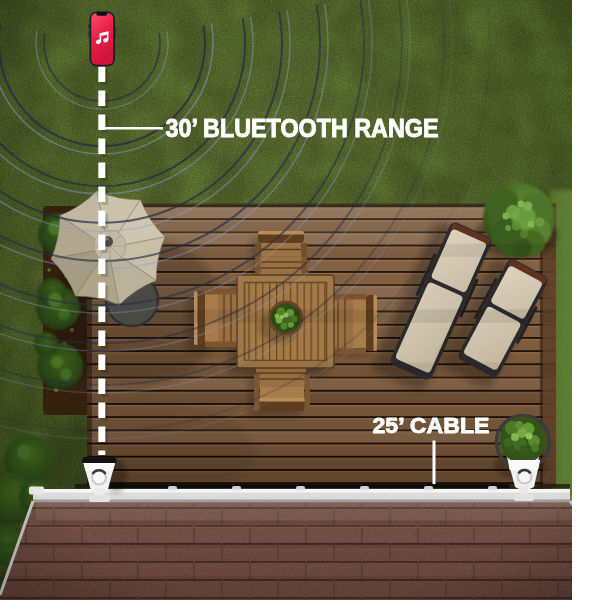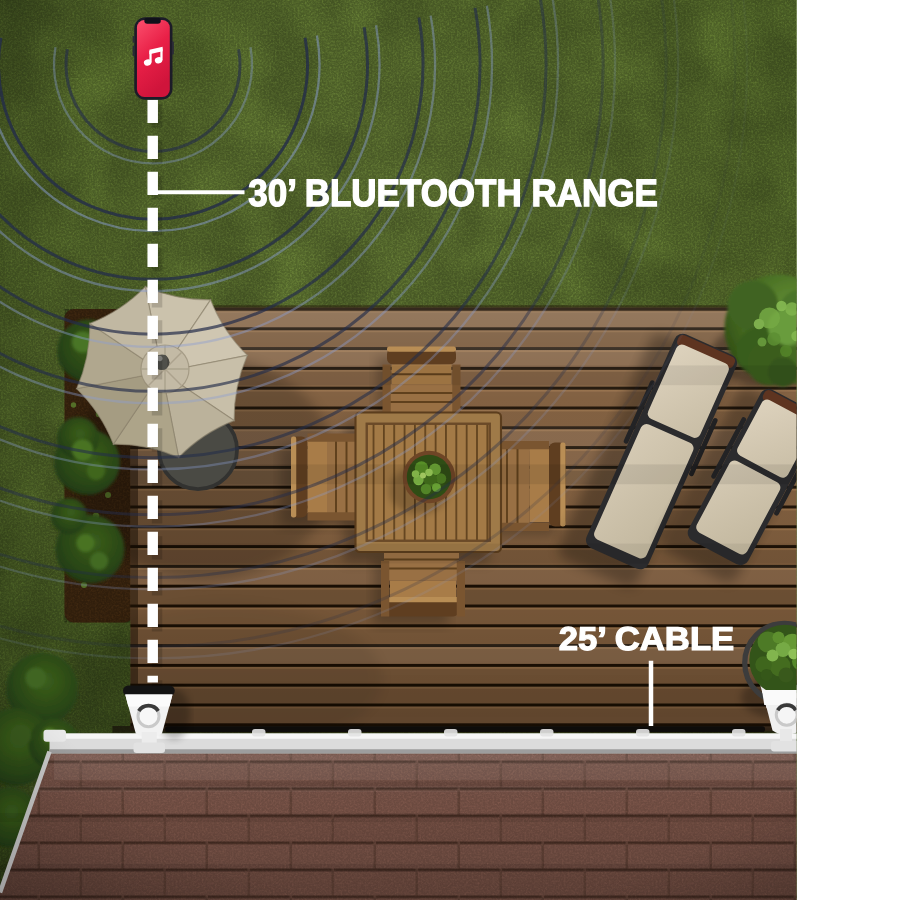--- a/index.html
+++ b/index.html
@@ -1,14 +1,14 @@
 <!DOCTYPE html>
 <html><head><meta charset="utf-8"><style>
 html,body{margin:0;padding:0;}
-#c{position:relative;width:531px;height:600px;overflow:hidden;font-family:"Liberation Sans",sans-serif;background:#5d7a2e;}
+#c{position:relative;width:572px;height:600px;overflow:hidden;font-family:"Liberation Sans",sans-serif;background:#5d7a2e;}
 </style></head><body>
 <div id="c">
 <svg width="600" height="600" viewBox="0 0 600 600">
 <defs>
   <filter id="grassN" x="0" y="0" width="100%" height="100%">
     <feTurbulence type="fractalNoise" baseFrequency="0.8" numOctaves="3" seed="11" result="n"></feTurbulence>
     <feColorMatrix in="n" type="matrix" values="0 0 0 0 0  0 0 0 0 0  0 0 0 0 0  0.85 0.85 0.85 0 -0.45" result="na"></feColorMatrix>
     <feComposite operator="in" in="na" in2="SourceGraphic"></feComposite>
   </filter>
   <filter id="grassM" x="0" y="0" width="100%" height="100%">

